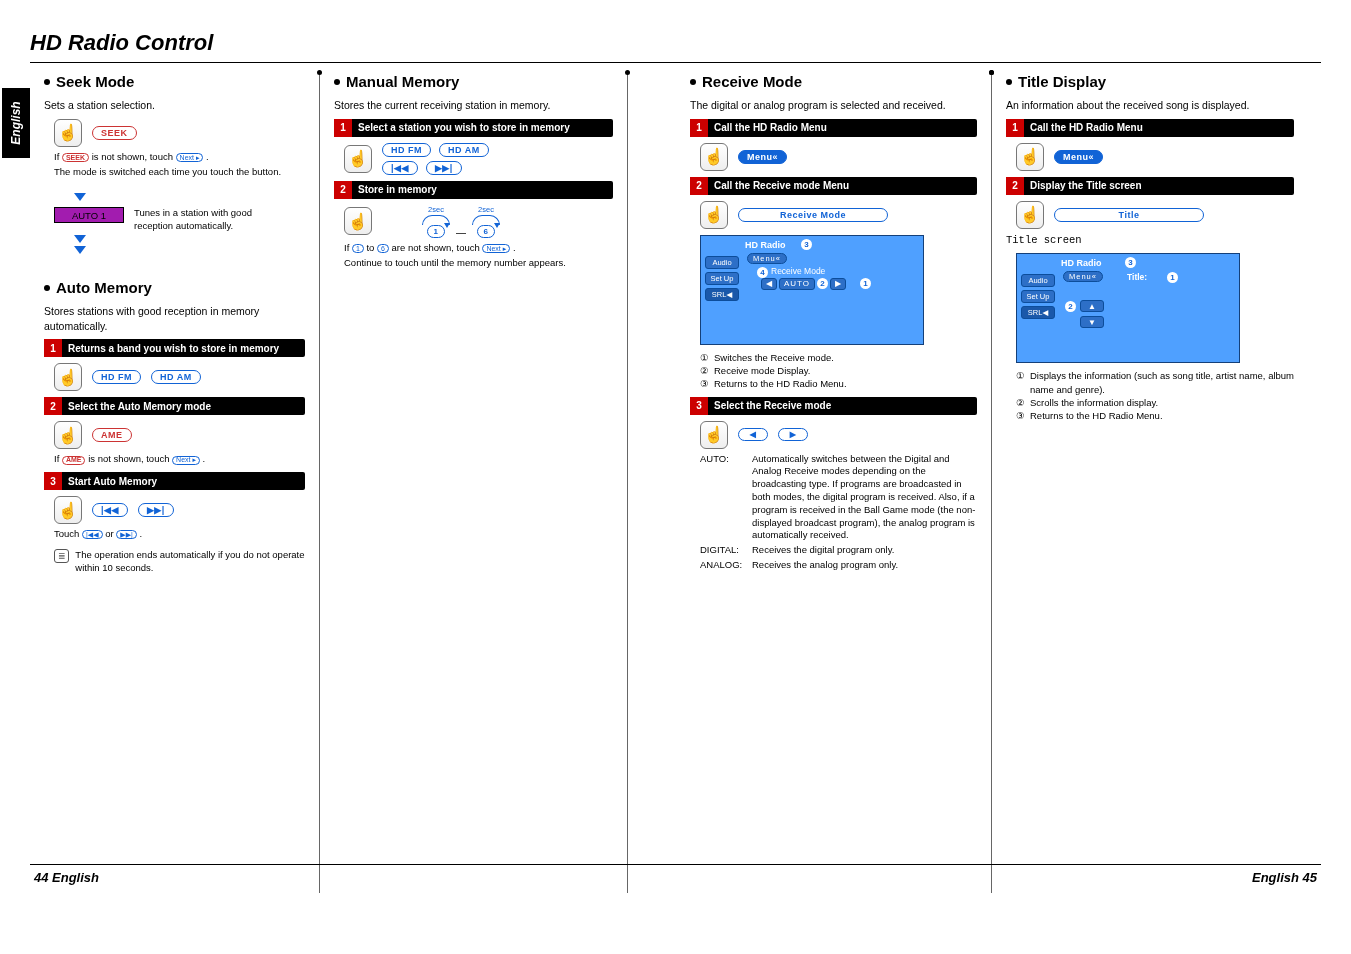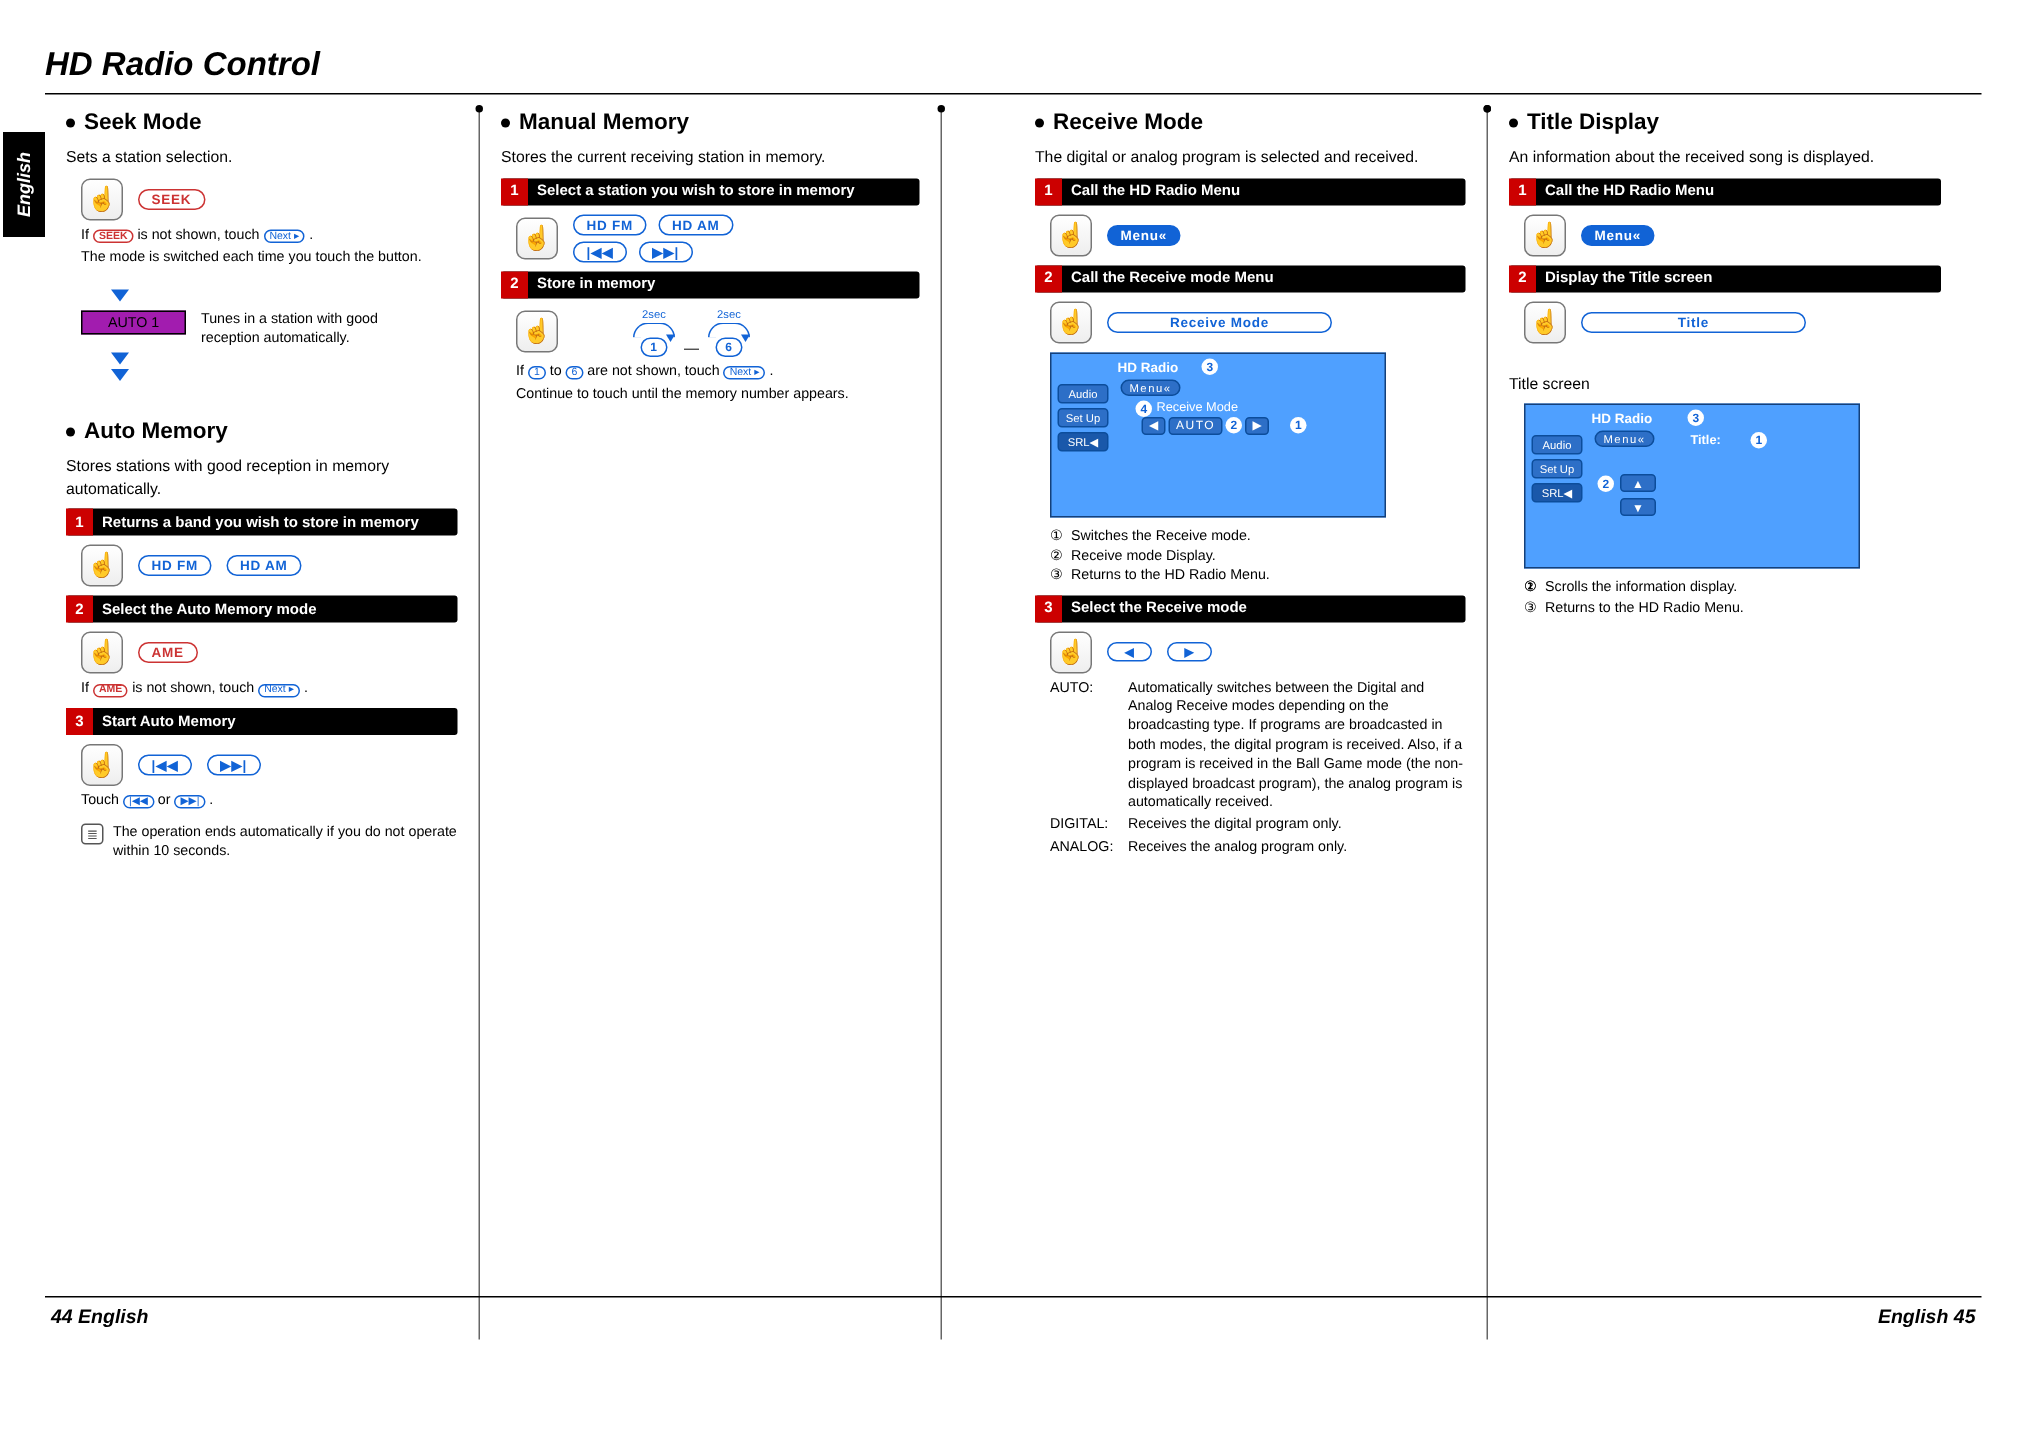--- a/index.html
+++ b/index.html
@@ -403,21 +403,21 @@
 
       <div class="stepbar">
         <span class="stepnum">2</span>
           <span>Display the Title screen</span>
       </div>
       <div class="touch-row">
         <div class="touch-icon">☝</div>
         <span class="pill" style="width:150px;">Title</span>
       </div>
 
-      <div class="para" style="margin-top:20px;">Title screen</div>
+      <div class="para" style="margin-top:4px;font-family:Liberation Mono, monospace;">Title screen</div>
       <div class="screen">
         <div class="scr-top">HD Radio</div>
         <span class="circ-num" style="position:absolute;left:108px;top:3px;">3</span>
         <div class="scr-tab" style="top:20px;">Audio</div>
         <div class="scr-tab" style="top:36px;">Set Up</div>
         <div class="scr-tab" style="top:52px;background:#1a58aa;">SRL◀</div>
         <div class="scr-menu">Menu«</div>
         <div class="scr-label" style="left:110px;top:18px;font-weight:bold;">Title:</div>
         <span class="circ-num" style="position:absolute;left:150px;top:18px;">1</span>
         <div style="position:absolute;left:48px;top:46px;display:flex;flex-direction:column;gap:4px;">
@@ -426,21 +426,21 @@
             <span class="mini-btn" style="width:24px;">▲</span>
           </div>
           <div style="display:flex;align-items:center;gap:4px;">
             <span class="circ-num" style="visibility:hidden;">2</span>
             <span class="mini-btn" style="width:24px;">▼</span>
           </div>
         </div>
       </div>
 
       <ol class="annot">
-        <li><span class="n">①</span></li>
+        <li><span class="n">①</span><span>Displays the information (such as song title, artist name, album name and genre).</span></li>
         <li><span class="n">②</span><span>Scrolls the information display.</span></li>
         <li><span class="n">③</span><span>Returns to the HD Radio Menu.</span></li>
       </ol>
     </div>
   </div>
 
   <div class="rule-bottom"></div>
   <div class="footer footer-l">44 English</div>
   <div class="footer footer-r">English 45</div>
 </div>

